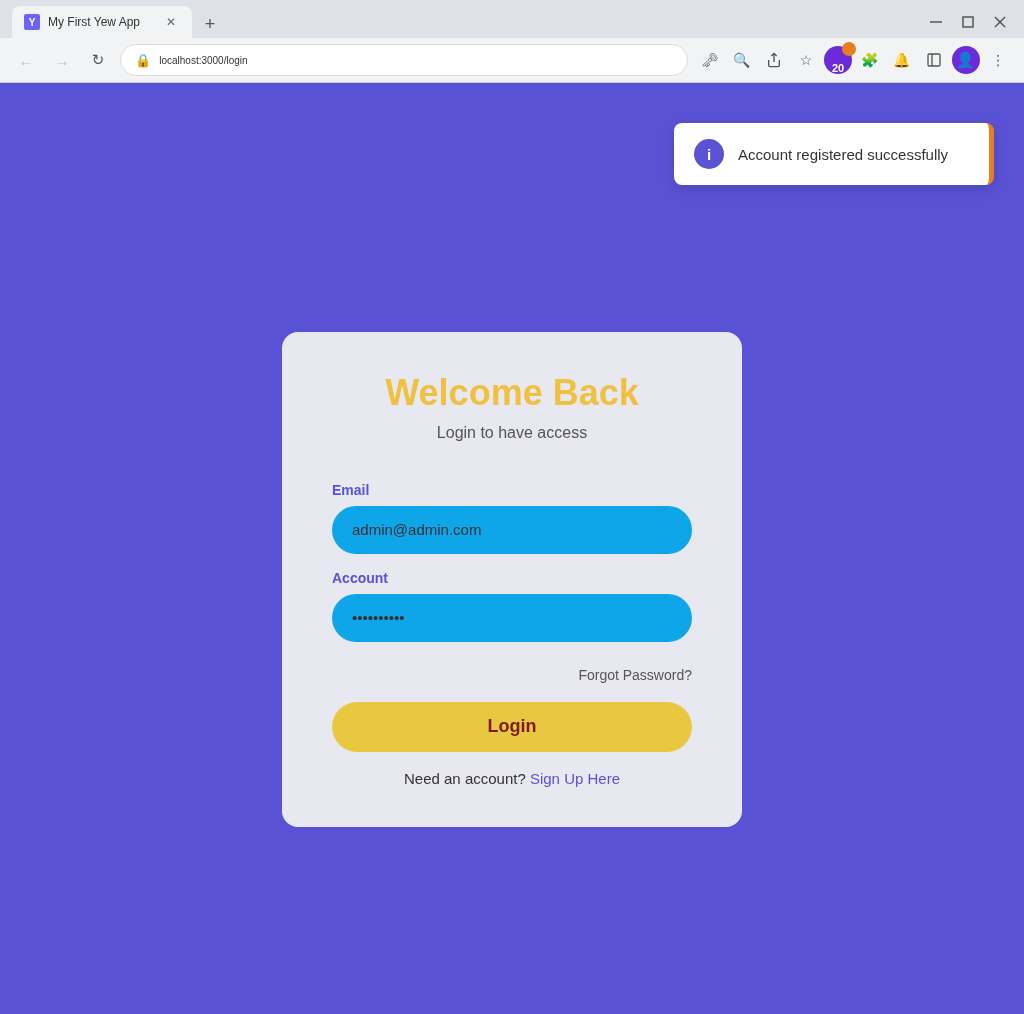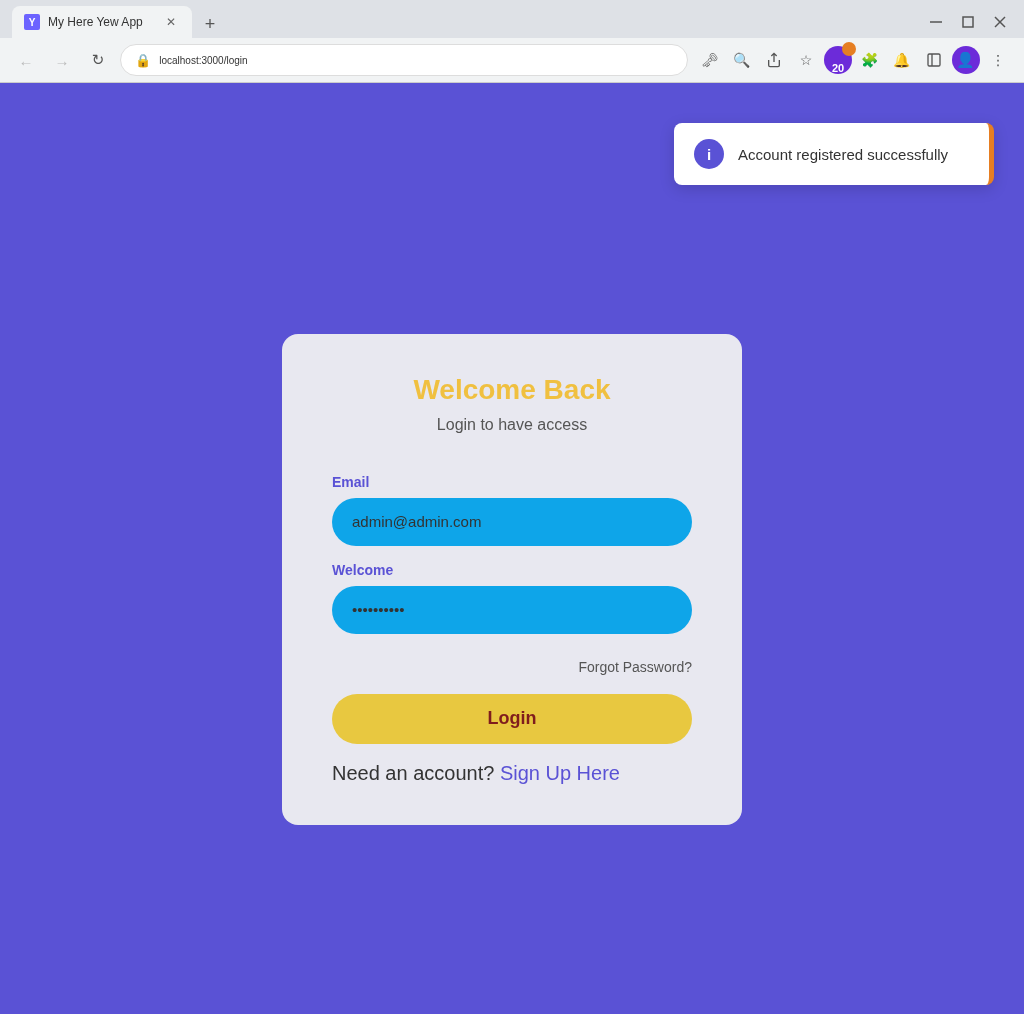--- a/index.html
+++ b/index.html
@@ -185,21 +185,21 @@
       padding: 40px 50px;
       width: 460px;
       display: flex;
       flex-direction: column;
       align-items: center;
       gap: 0;
       position: relative;
       top: 30px;
     }
     .welcome-title {
-      font-size: 28px;
+      font-size: 36px;
       font-weight: 700;
       color: #f0c040;
       margin-bottom: 10px;
       text-align: left;
     }
     .welcome-subtitle {
       font-size: 16px;
       color: #555;
       margin-bottom: 40px;
       text-align: center;
@@ -246,40 +246,40 @@
       border-radius: 25px;
       background: #e8c840;
       border: none;
       font-size: 18px;
       font-weight: 700;
       color: #7f1d1d;
       cursor: pointer;
       margin-bottom: 18px;
     }
     .signup-text {
-      font-size: 20px;
+      font-size: 15px;
       color: #333;
-      text-align: left;
+      text-align: center;
     }
     .signup-link {
       color: #5a52d5;
       font-weight: 500;
       cursor: pointer;
     }
   </style>
 </head>
 <body>
 
 <div class="browser-chrome">
 
   <div class="title-bar">
     <div class="tab-strip">
       <div class="tab">
         <div class="tab-favicon">Y</div>
-        <span class="tab-title">My Here Yew App</span>
+        <span class="tab-title">My First Yew App</span>
         <div class="tab-close">✕</div>
       </div>
       <div class="new-tab-btn">+</div>
     </div>
     <div class="window-controls">
       <div class="win-btn">
         <svg width="12" height="2" viewBox="0 0 12 2">
             <line x1="0" y1="1" x2="12" y2="1" stroke="#555" stroke-width="1.5"></line>
           </svg>
       </div>
@@ -340,21 +340,21 @@
   </div>
 
   <div class="login-card">
     <h1 class="welcome-title">Welcome Back</h1>
     <p class="welcome-subtitle">Login to have access</p>
 
     <div class="form-container">
       <label class="field-label">Email</label>
       <input class="form-input" type="email" value="admin@admin.com" style="">
 
-      <label class="field-label">Welcome</label>
+      <label class="field-label">Account</label>
       <input class="form-input" type="password" value="••••••••••" style="">
 
       <div class="forgot-password">
         <span class="forgot-link">Forgot Password?</span>
       </div>
 
       <button class="login-btn">Login</button>
 
       <div class="signup-text">
         <span>Need an account?</span>

